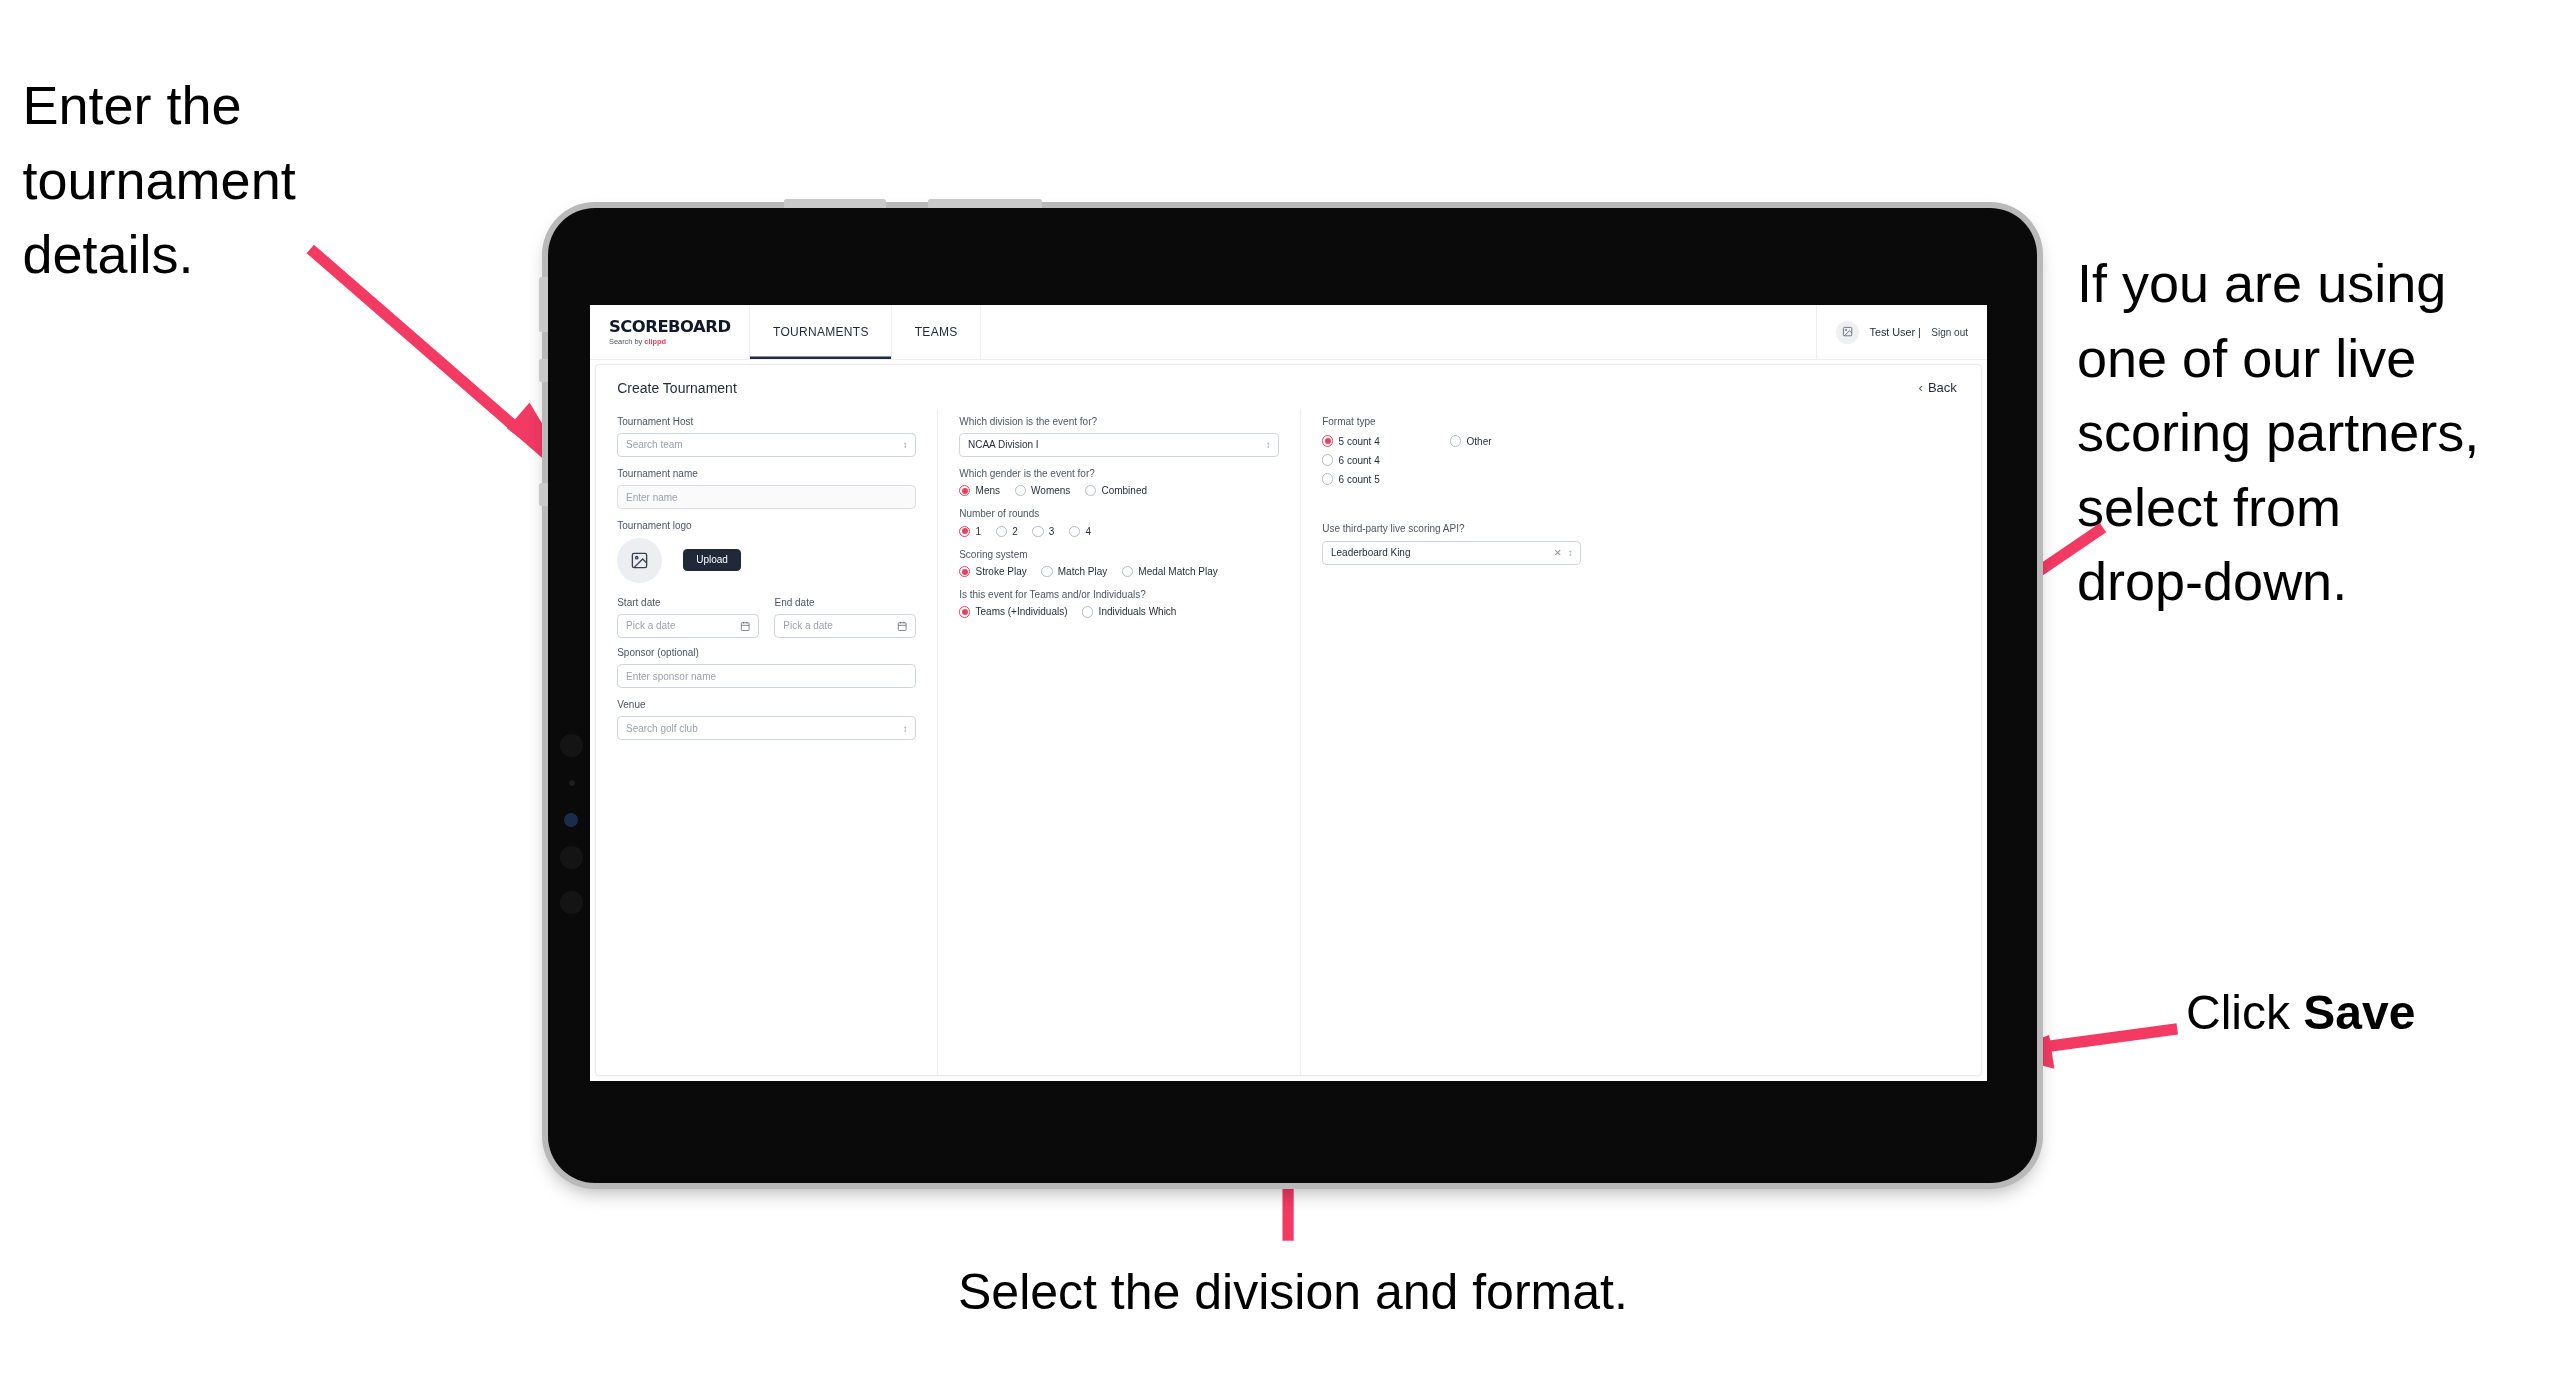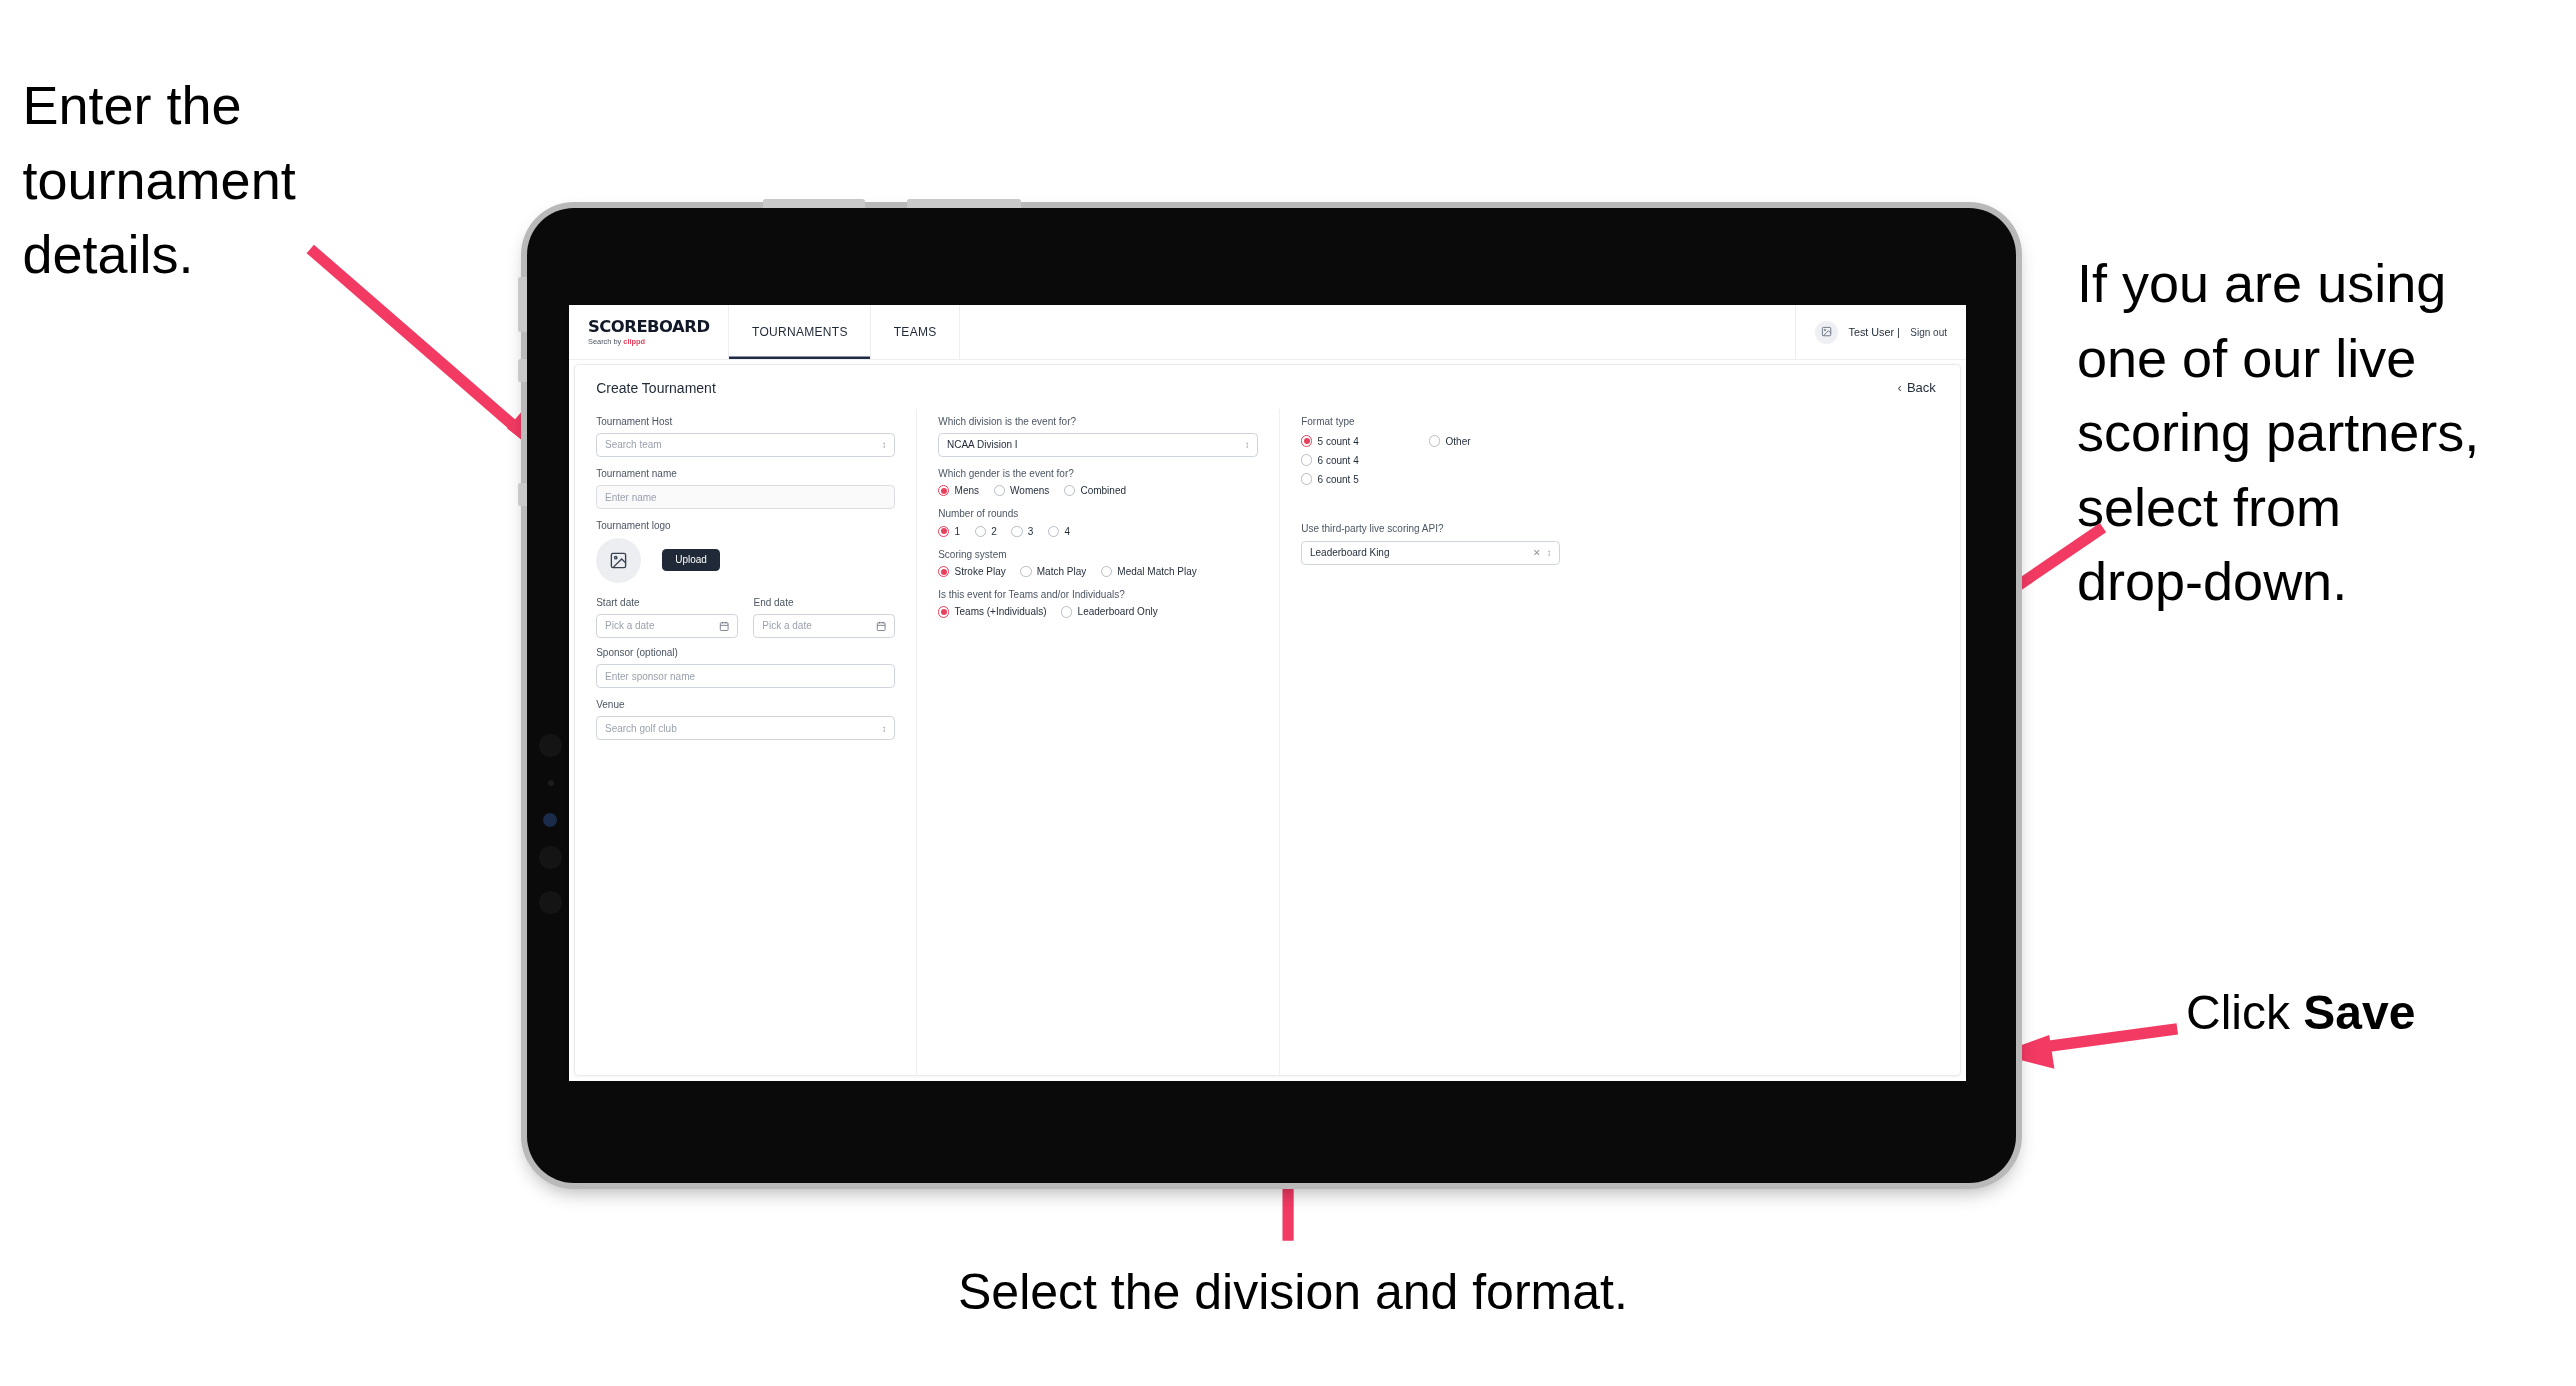--- a/index.html
+++ b/index.html
@@ -30,21 +30,21 @@
   #annot-save  { left: 2186px; top: 980px; font-size: 48px; white-space: nowrap; }
   #annot-save .bold { font-weight: 700; }
   #annot-bottom{ left: 958px; top: 1258px; font-size: 50px; white-space: nowrap; }
 
   
   .arrow-svg { position: absolute; overflow: visible; pointer-events: none; }
 
   
   #tablet {
     position: absolute;
-    left: 527px;
+    left: 548px;
     top: 208px;
     width: 1489px;
     height: 975px;
     background: #0a0a0a;
     border-radius: 47px;
     box-shadow: 0 0 0 6px #b9b9b9, 0 8.6px 19px rgba(0,0,0,0.30);
   }
   .tab-btn {
     position: absolute;
     background: #1a1a1a;
@@ -535,21 +535,21 @@
 
           <div>
             <div class="field-label">Is this event for Teams and/or Individuals?</div>
             <div class="radio-row">
               <div class="radio-item">
                 <span class="radio on"></span>
                 <span class="radio-label">Teams (+Individuals)</span>
               </div>
               <div class="radio-item">
                 <span class="radio"></span>
-                <span class="radio-label">Leaderboard Only</span>
+                <span class="radio-label">Individuals Which</span>
               </div>
             </div>
           </div>
 
         </div>
 
         <div class="col" id="col-right">
 
           <div>
             <div class="field-label">Format type</div>

